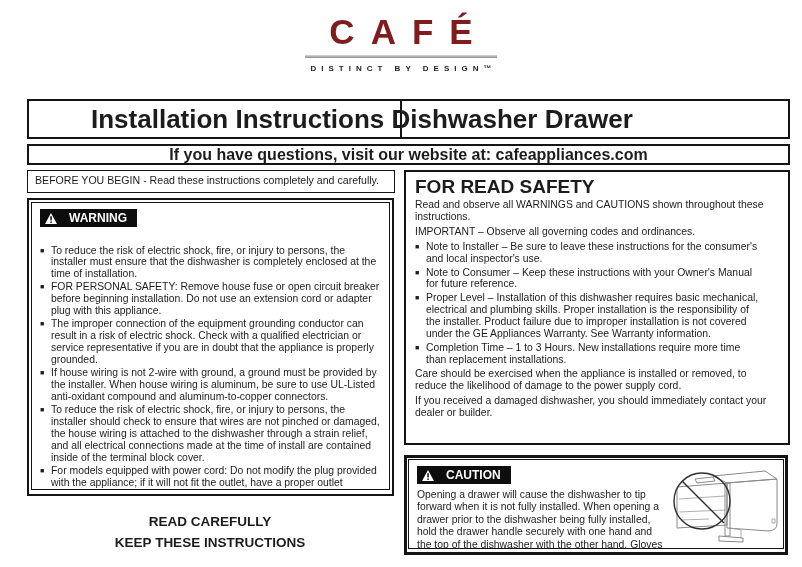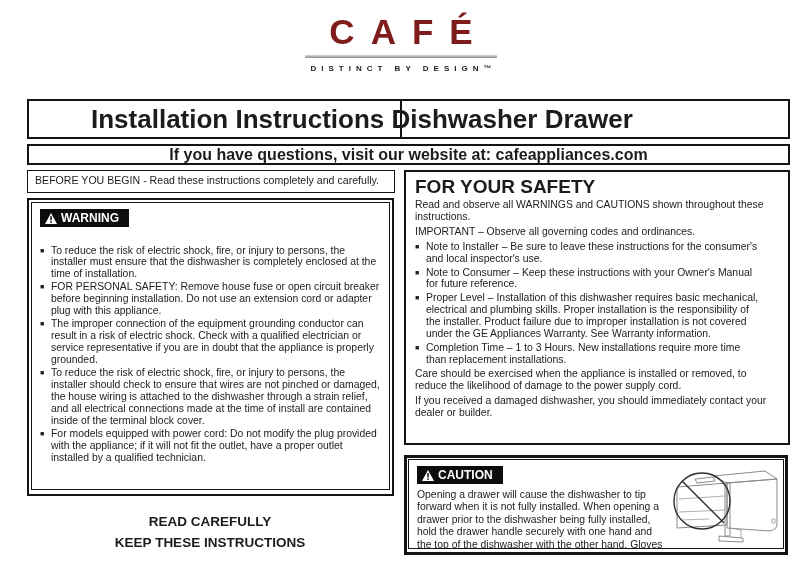--- a/index.html
+++ b/index.html
@@ -14,21 +14,21 @@
   .title-box{left:27px;top:99px;width:759px;height:36px;border:2px solid #141414;}
   .title-box .divider{position:absolute;left:371px;top:0;bottom:0;width:2px;background:#141414;}
   .title-text{position:relative;font-size:26px;font-weight:700;line-height:36px;padding-left:62px;white-space:nowrap;}
   
   .q-bar{left:27px;top:144px;width:759px;height:17px;border:2px solid #141414;text-align:center;}
   .q-bar span{font-size:16px;font-weight:700;line-height:17px;text-align:center;}
   
   .before-box{left:27px;top:170px;width:352px;height:15px;border:1.5px solid #141414;padding:3px 7px;font-size:10.6px;}
   .warn-outer{left:27px;top:198px;width:363px;height:294px;border:2.5px solid #141414;}
   .warn-inner{margin:2px;border:1px solid #141414;height:calc(100% - 6px);padding:6px 8px 4px 8px;box-sizing:border-box;overflow:hidden;}
-  .badge{display:inline-flex;align-items:center;gap:4px;background:#0d0d0d;color:#fff;font-weight:700;font-size:12px;padding:2px 10px 2px 5px;}
+  .badge{display:inline-flex;align-items:center;gap:12px;background:#0d0d0d;color:#fff;font-weight:700;font-size:12px;padding:2px 10px 2px 5px;}
   ul.sq{list-style:none;margin:17px 0 0 0;padding:0;}
   ul.sq li{position:relative;padding-left:11px;font-size:10.4px;line-height:11.95px;margin:0 0 1px 0;}
   ul.sq li .blt{position:absolute;left:0;top:0;font-size:7px;line-height:12px;}
   .b{font-weight:400;}
   .read-block{left:27px;top:511px;width:366px;text-align:center;font-weight:700;font-size:13.5px;line-height:21px;}
   
   .safety-box{left:404px;top:170px;width:364px;height:262px;border:2px solid #141414;padding:4px 9px 5px 9px;font-size:10.4px;line-height:11.9px;overflow:hidden;}
   .safety-box h2{margin:0 0 1px 0;font-size:19px;line-height:22px;font-weight:700;}
   .safety-box p{margin:0 0 3px 0;}
   .safety-box ul.sq{margin:0 16px 1px 0;}
@@ -67,35 +67,36 @@
           <path d="M6 0 L12 11 L0 11 Z" fill="#ffffff"></path>
           <rect x="5.3" y="3.2" width="1.5" height="4.2" fill="#0d0d0d"></rect>
           <rect x="5.3" y="8.4" width="1.5" height="1.5" fill="#0d0d0d"></rect>
         </svg>
       <span>WARNING</span>
     </span>
     <ul class="sq">
       <li><span class="blt">■</span><span class="b"></span><span>To reduce the risk of electric shock, fire, or injury to persons, the installer must ensure that the dishwasher is completely enclosed at the time of installation.</span></li>
       <li><span class="blt">■</span><span class="b"></span><span>FOR PERSONAL SAFETY: Remove house fuse or open circuit breaker before beginning installation. Do not use an extension cord or adapter plug with this appliance.</span></li>
       <li><span class="blt">■</span><span class="b"></span><span>The improper connection of the equipment grounding conductor can result in a risk of electric shock. Check with a qualified electrician or service representative if you are in doubt that the appliance is properly grounded.</span></li>
+      <li><span class="blt">■</span><span class="b"></span><span>If house wiring is not 2-wire with ground, a ground must be provided by the installer. When house wiring is aluminum, be sure to use UL-Listed anti-oxidant compound and aluminum-to-copper connectors.</span></li>
       <li><span class="blt">■</span><span class="b"></span><span>To reduce the risk of electric shock, fire, or injury to persons, the installer should check to ensure that wires are not pinched or damaged, the house wiring is attached to the dishwasher through a strain relief, and all electrical connections made at the time of install are contained inside of the terminal block cover.</span></li>
       <li><span class="blt">■</span><span class="b">For models equipped with power cord:</span><span> Do not modify the plug provided with the appliance; if it will not fit the outlet, have a proper outlet installed by a qualified technician.</span></li>
     </ul>
     
     
   </div>
 </div>
 
 <div class="abs read-block">
   <div>READ CAREFULLY</div>
   <div>KEEP THESE INSTRUCTIONS</div>
 </div>
 
 <div class="abs safety-box">
-  <h2>FOR YOUR SAFETY</h2>
+  <h2>FOR READ SAFETY</h2>
   <p class="b">Read and observe all WARNINGS and CAUTIONS shown throughout these instructions.</p>
   <p><span class="b">IMPORTANT</span><span> – Observe all governing codes and ordinances.</span></p>
   <ul class="sq">
     <li><span class="blt">■</span><span class="b">Note to Installer</span><span> – Be sure to leave these instructions for the consumer's and local inspector's use.</span><span class="b"></span></li>
     <li><span class="blt">■</span><span class="b">Note to Consumer</span><span> – Keep these instructions with your Owner's Manual for future reference.</span><span class="b"></span></li>
     <li><span class="blt">■</span><span class="b">Proper Level</span><span> – Installation of this dishwasher requires basic mechanical, electrical and plumbing skills. </span><span class="b">Proper installation is the responsibility of the installer. Product failure due to improper installation is not covered under the GE Appliances Warranty. See Warranty information.</span></li>
     <li><span class="blt">■</span><span class="b">Completion Time – 1 to 3 Hours</span><span>. New installations require more time than replacement installations.</span><span class="b"></span></li>
   </ul>
   <p>Care should be exercised when the appliance is installed or removed, to reduce the likelihood of damage to the power supply cord.</p>
   <p>If you received a damaged dishwasher, you should immediately contact your dealer or builder.</p>

